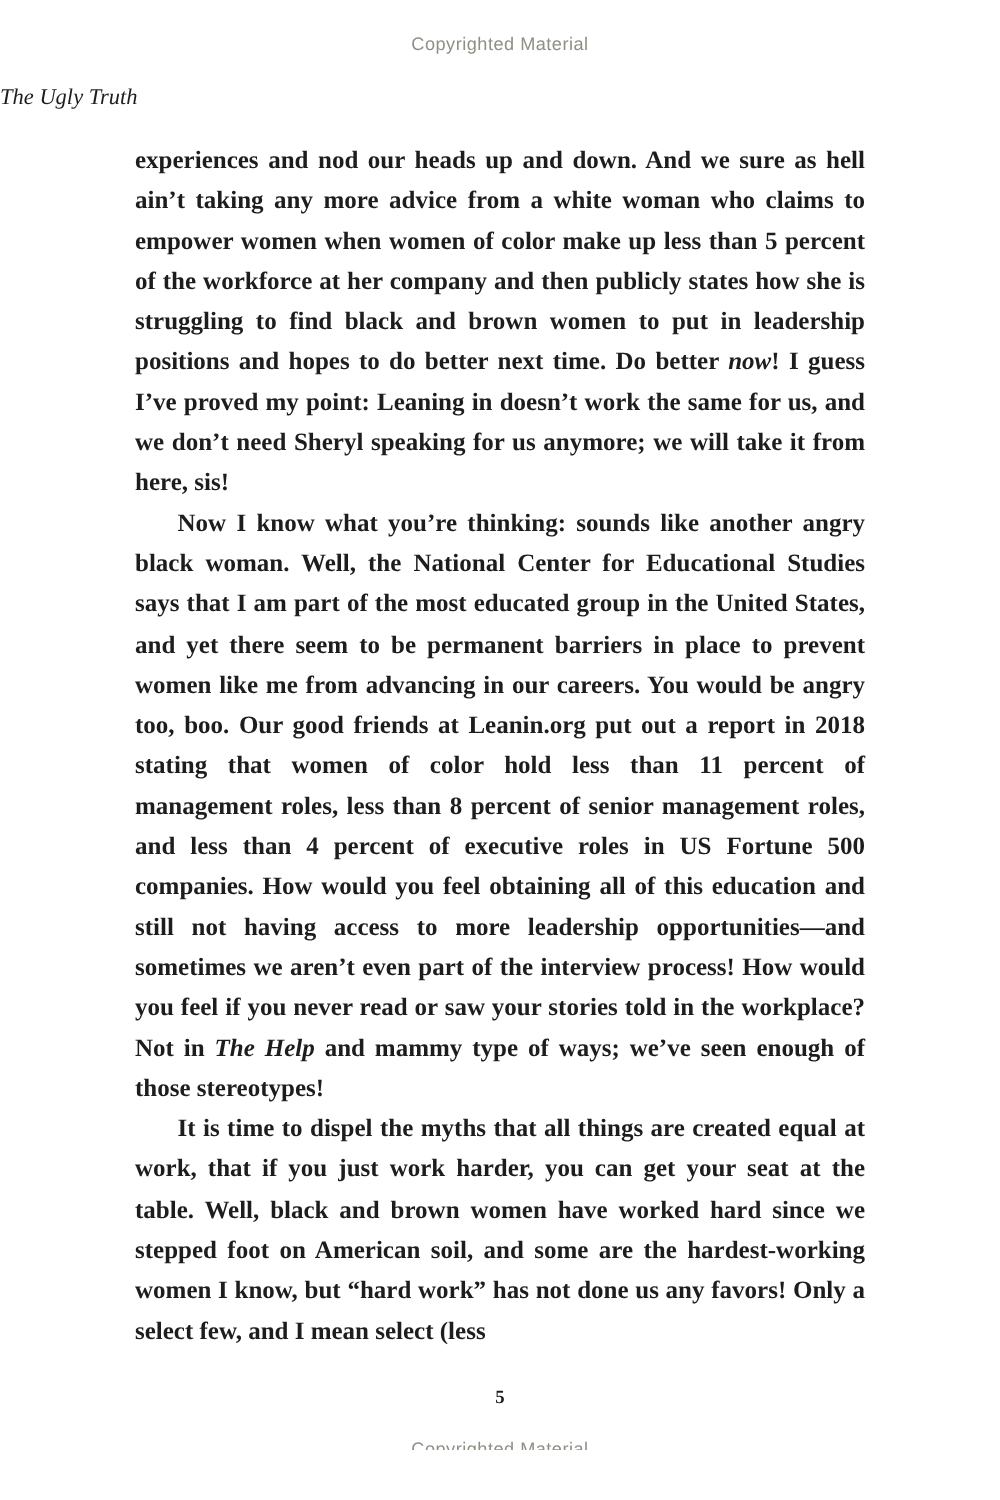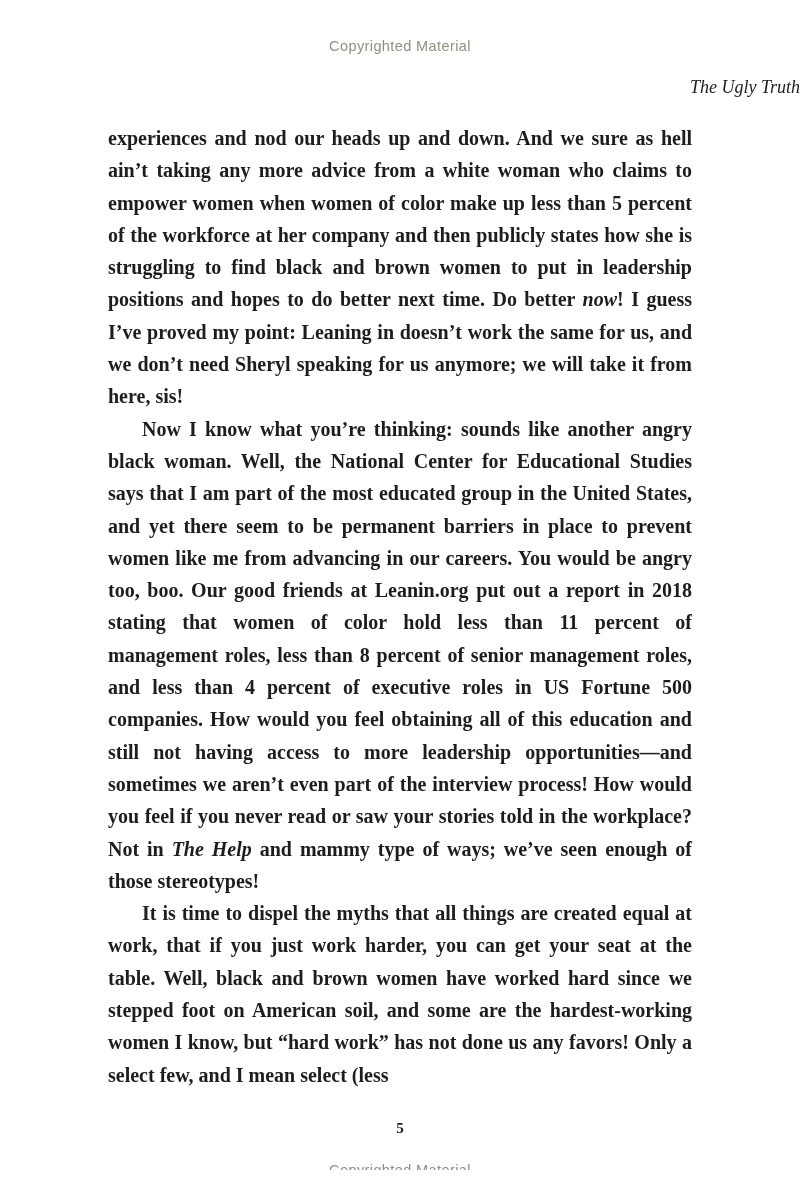--- a/index.html
+++ b/index.html
@@ -4,42 +4,42 @@
 <style>
   html, body {
     margin: 0;
     padding: 0;
     background: #ffffff;
   }
   .page {
     position: relative;
     width: 800px;
     height: 1160px;
-    margin: 10px auto;
+    margin: 0 auto;
     background: #ffffff;
     overflow: hidden;
   }
   .copyright {
     position: absolute;
     left: 0;
     width: 100%;
     text-align: center;
     font-family: "Liberation Sans", sans-serif;
     font-size: 14.5px;
     letter-spacing: 0.4px;
     color: #8f8f86;
   }
   .copyright.top { top: 28px; }
   .copyright.bottom { top: 1152px; }
   .running-header {
     position: absolute;
     top: 67px;
     left: 0;
     width: 100%;
-    text-align: right;
+    text-align: left;
     font-family: "Liberation Serif", serif;
     font-style: italic;
     font-size: 18px;
     color: #1d1d1d;
   }
   .body-text {
     position: absolute;
     top: 112px;
     left: 108px;
     width: 584px;

